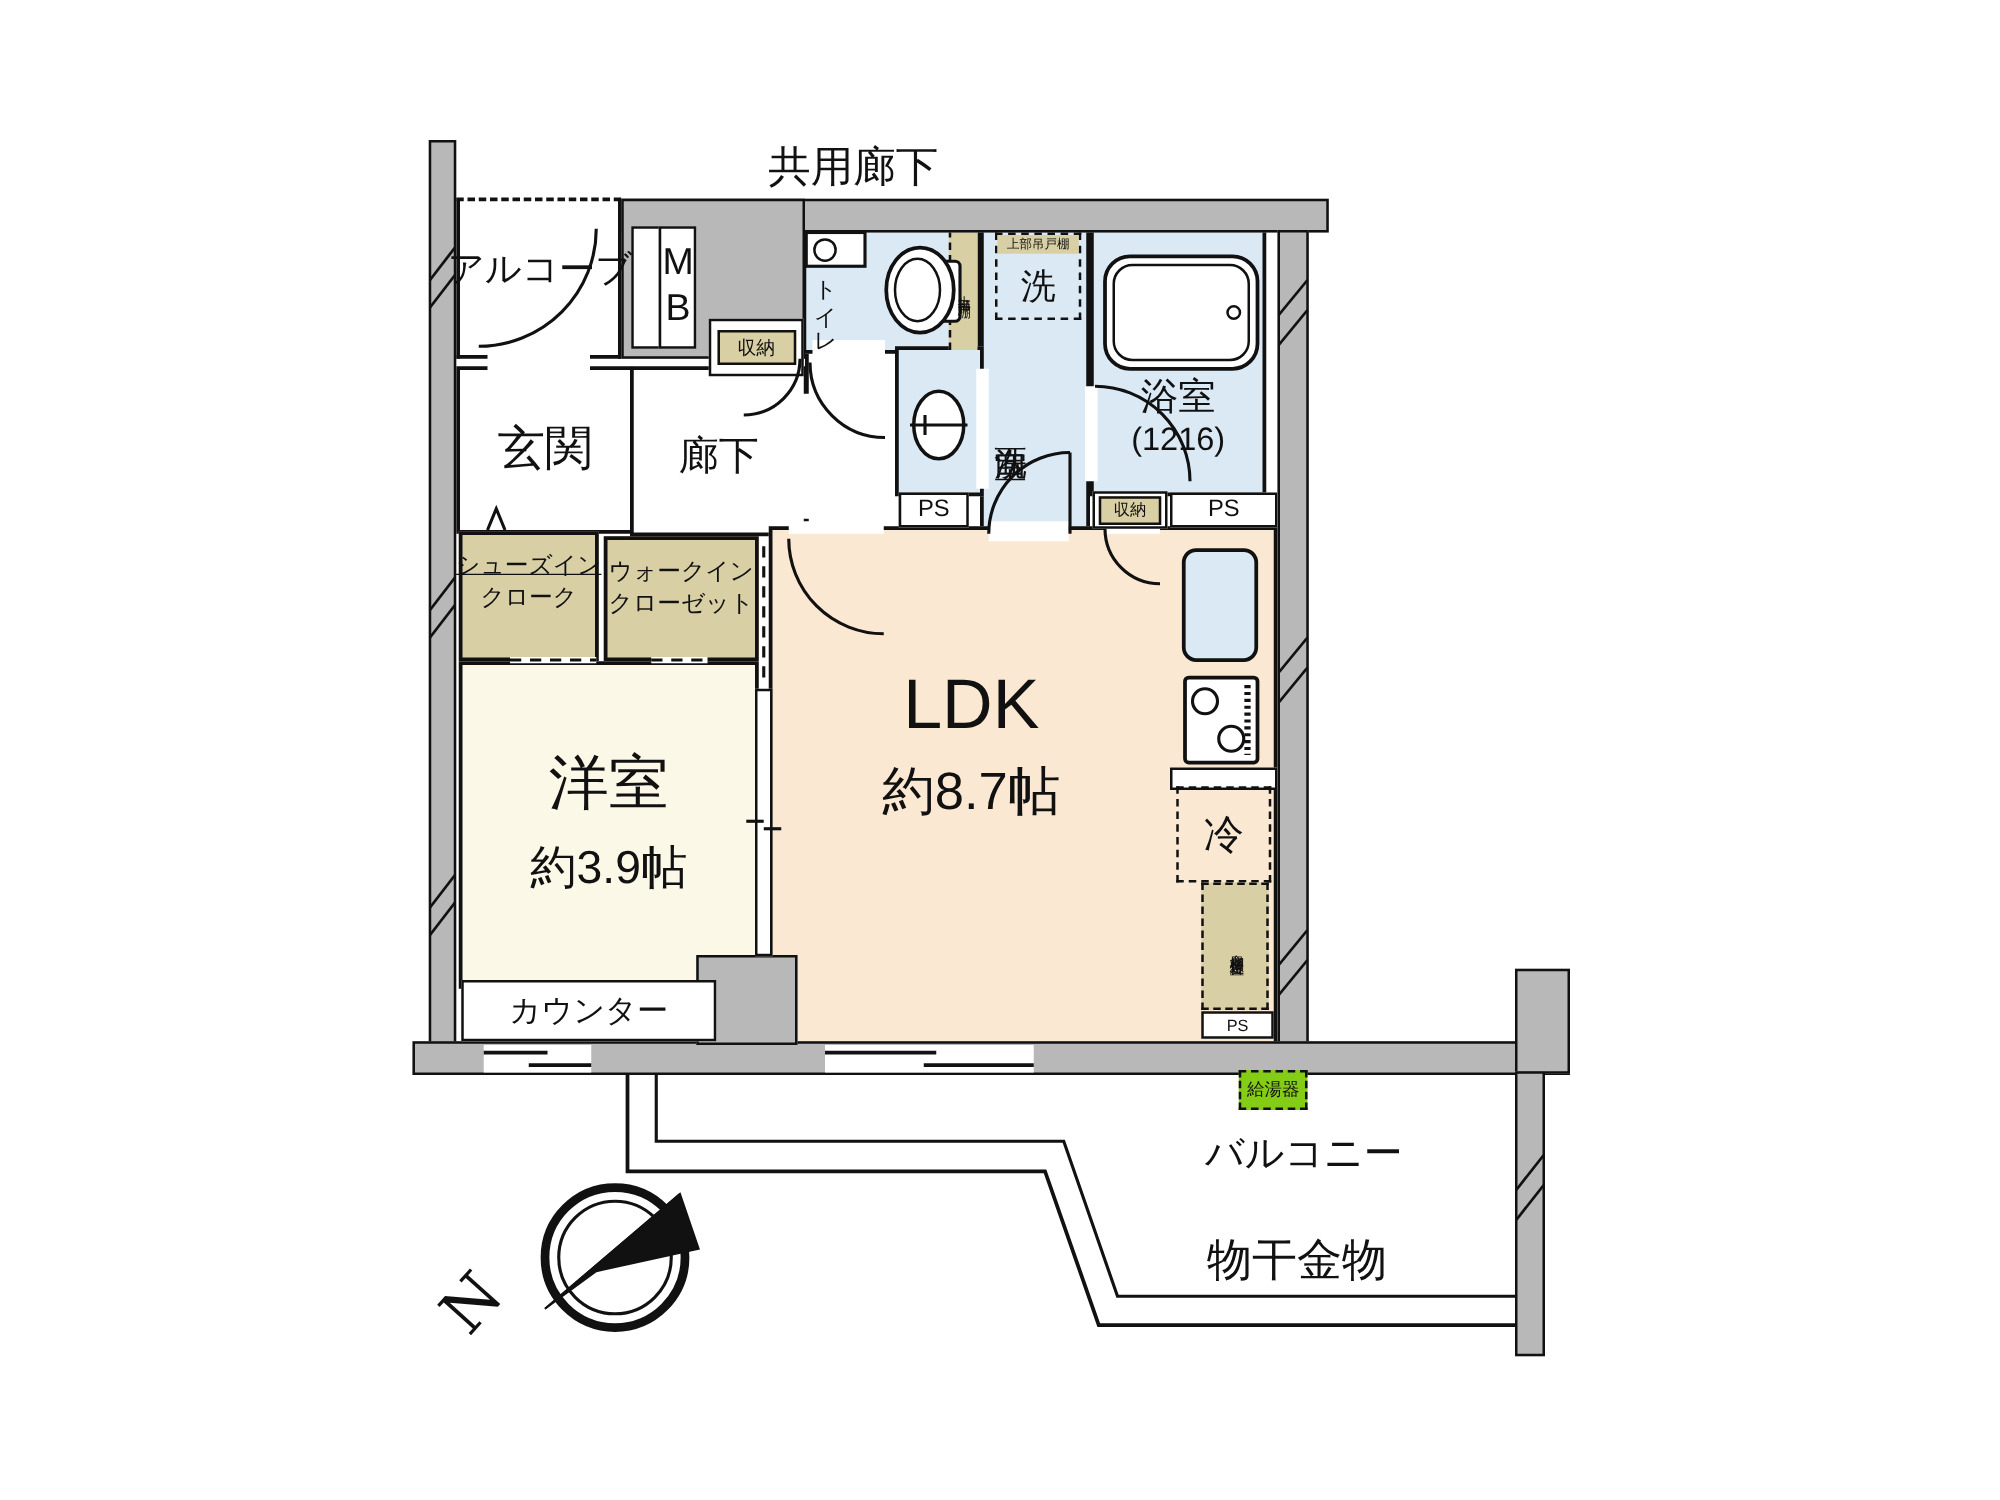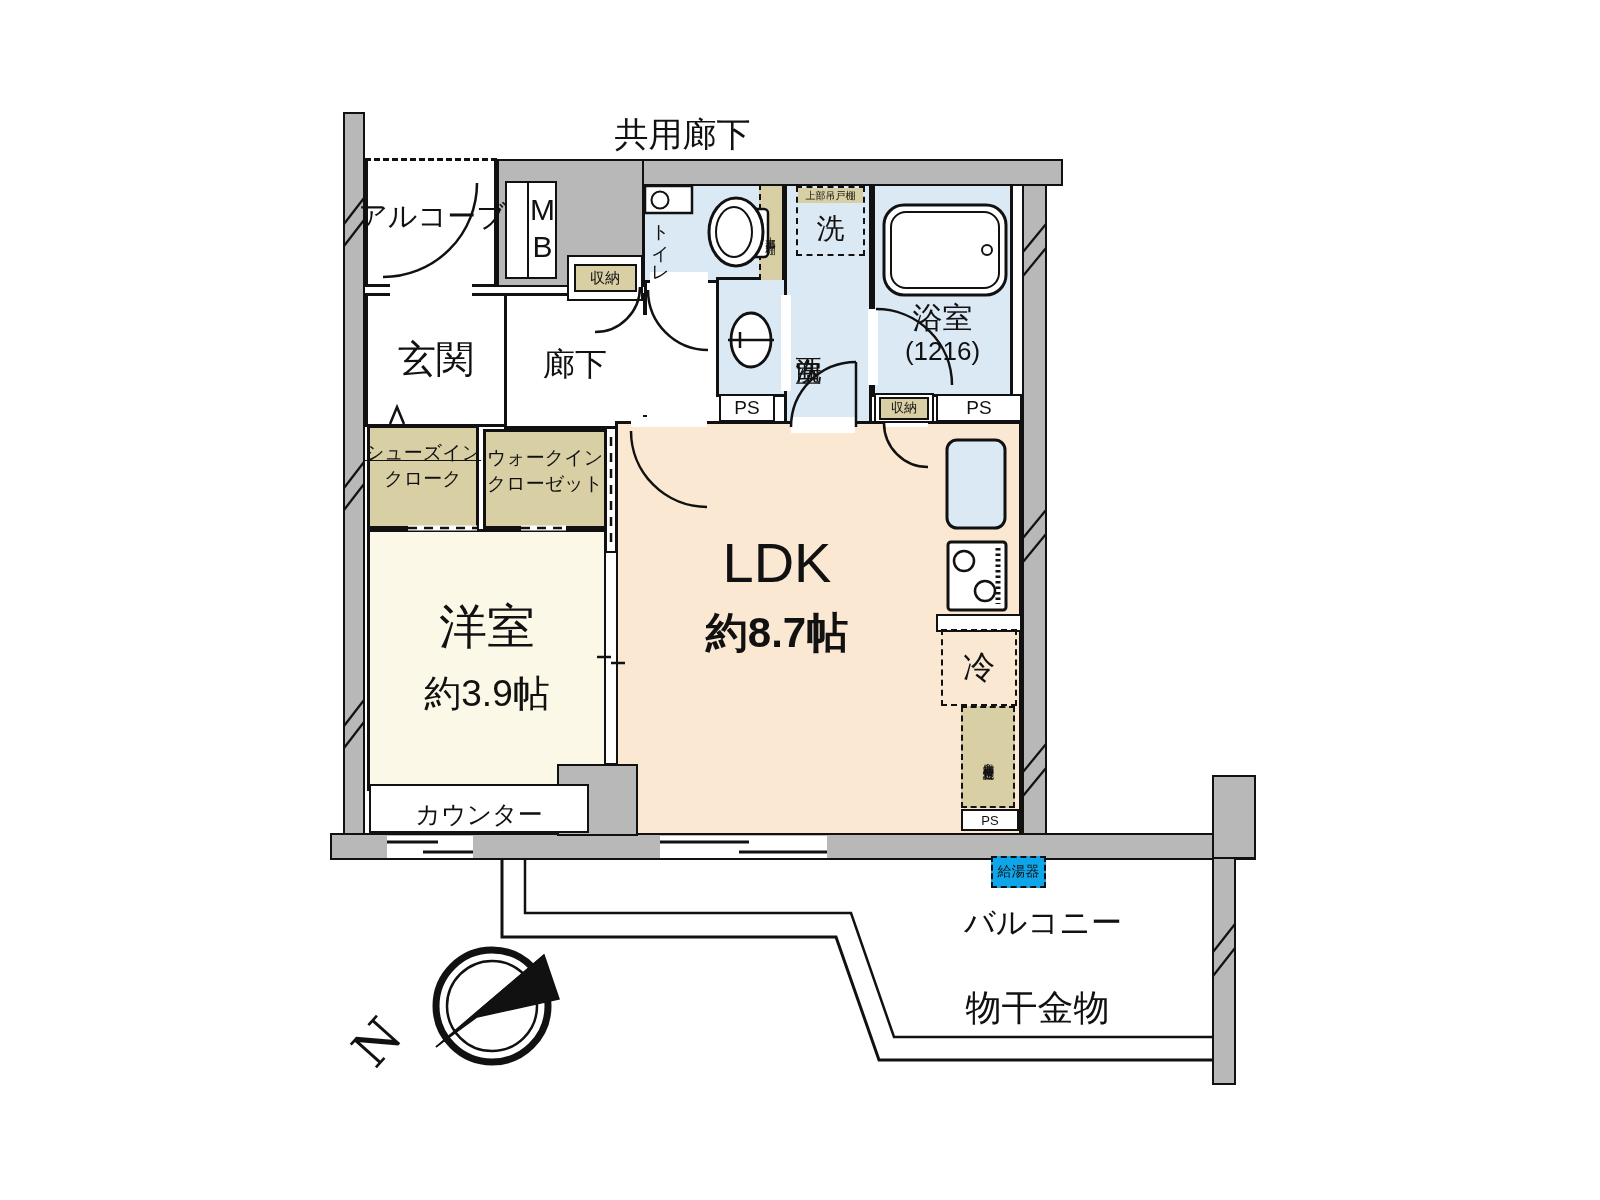--- a/index.html
+++ b/index.html
@@ -76,39 +76,39 @@
   <div class="frame" style="left:936px;top:394px;width:86px;height:28px;font-size:19px;">
     <span>PS</span>
   </div>
   <div class="frame" style="left:874px;top:393px;width:60px;height:30px;">
     <span class="closet" style="display:flex;align-items:center;justify-content:center;width:50px;height:23px;border:2px solid #111;font-size:13px;">収納</span>
   </div>
   <div class="frame" style="left:961px;top:809px;width:58px;height:22px;font-size:13px;">
     <span>PS</span>
   </div>
   <div class="frame" style="left:936px;top:614px;width:86px;height:18px;"></div>
-  <div class="frame" style="left:369px;top:784px;width:220px;height:49px;font-size:25px;align-items:flex-end;">
+  <div class="frame" style="left:369px;top:784px;width:204px;height:49px;font-size:25px;">
     <span>カウンター</span>
   </div>
   <div class="frame" style="left:604px;top:551px;width:14px;height:214px;border-width:2px;"></div>
 
   <div class="dashbox" style="left:796px;top:186px;width:69px;height:70px;flex-direction:column;justify-content:flex-start;">
     <span class="closet" style="width:100%;font-size:10px;text-align:center;line-height:15px;height:15px;">上部吊戸棚</span>
     <span style="flex:1;display:flex;align-items:center;font-size:28px;">洗</span>
   </div>
 
   <div class="dashbox" style="left:941px;top:629px;width:76px;height:77px;font-size:32px;">
     <span>冷</span>
   </div>
 
   <div class="dashbox closet" style="left:961px;top:706px;width:54px;height:102px;">
     <span class="vtext" style="font-size:11.5px;letter-spacing:1px;">食器棚想定位置</span>
   </div>
 
-  <div class="dashbox" style="left:991px;top:856px;width:55px;height:32px;background:#0ea5e9;font-size:14px;">
+  <div class="dashbox" style="left:991px;top:856px;width:55px;height:32px;background:#84cc16;font-size:14px;">
     <span>給湯器</span>
   </div>
 
   <svg width="1600" height="1200" viewBox="0 0 1600 1200">
     <g stroke="#111" fill="none" stroke-width="2.5">
 
       <path d="M383 277 A94 94 0 0 0 477 183"></path>
       <path d="M640 287 A45 45 0 0 1 595 332"></path>
       <path d="M648 290 A60 60 0 0 0 708 350"></path>
       <path d="M631 431 A76 76 0 0 0 707 507"></path>
@@ -221,20 +221,20 @@
   <div class="lbl" style="left:369px;top:440px;width:108px;height:26px;font-size:19px;text-decoration:underline;">シューズイン</div>
   <div class="lbl" style="left:369px;top:466px;width:108px;height:26px;font-size:19px;">クローク</div>
 
   <div class="lbl" style="left:485px;top:445px;width:120px;height:26px;font-size:19px;">ウォークイン</div>
   <div class="lbl" style="left:485px;top:471px;width:120px;height:26px;font-size:19px;">クローゼット</div>
 
   <div class="lbl" style="left:367px;top:596px;width:240px;height:62px;font-size:48px;font-weight:500;">洋室</div>
   <div class="lbl" style="left:367px;top:670px;width:240px;height:48px;font-size:37px;font-weight:500;">約3.9帖</div>
 
   <div class="lbl" style="left:612px;top:528px;width:330px;height:70px;font-size:56px;font-weight:500;">LDK</div>
-  <div class="lbl" style="left:612px;top:604px;width:330px;height:58px;font-size:42px;font-weight:700;">約8.7帖</div>
+  <div class="lbl" style="left:612px;top:604px;width:330px;height:58px;font-size:42px;font-weight:400;">約8.7帖</div>
 
   <div class="lbl" style="left:898px;top:903px;width:290px;height:40px;font-size:31px;">バルコニー</div>
   <div class="lbl" style="left:890px;top:986px;width:295px;height:44px;font-size:36px;font-weight:500;">物干金物</div>
 
   <div class="lbl" style="left:340px;top:1005px;width:76px;height:76px;font-size:50px;font-family:'DejaVu Serif','Liberation Serif',serif;transform:rotate(-48deg);">N</div>
 
 </div>
 
 </body></html>

